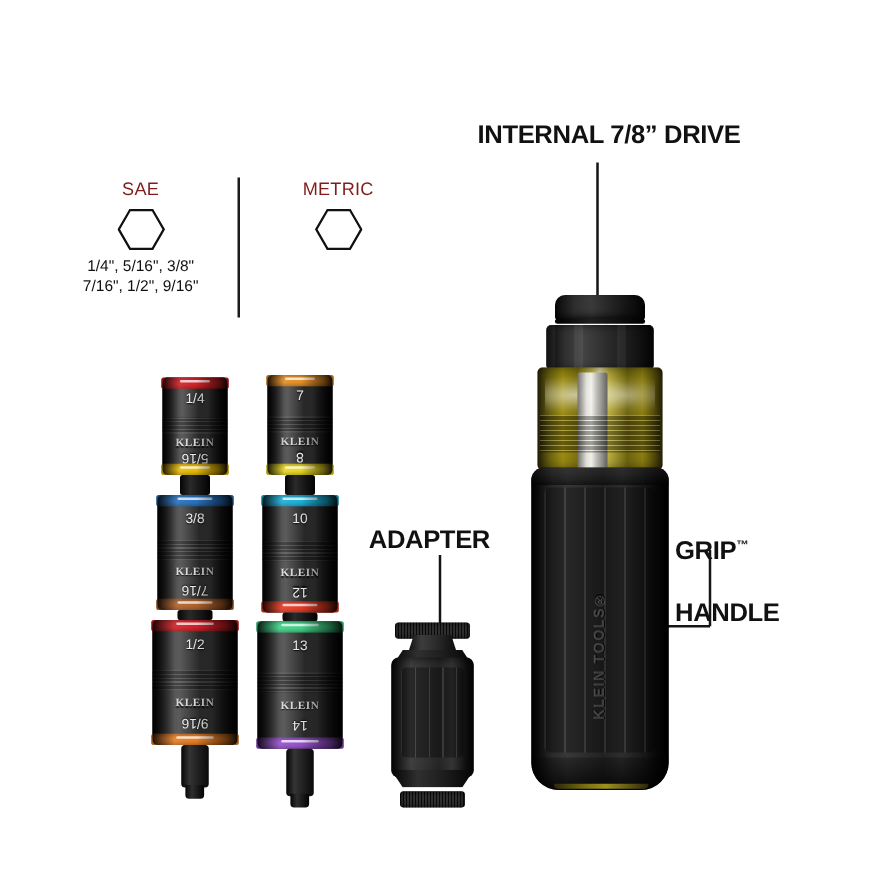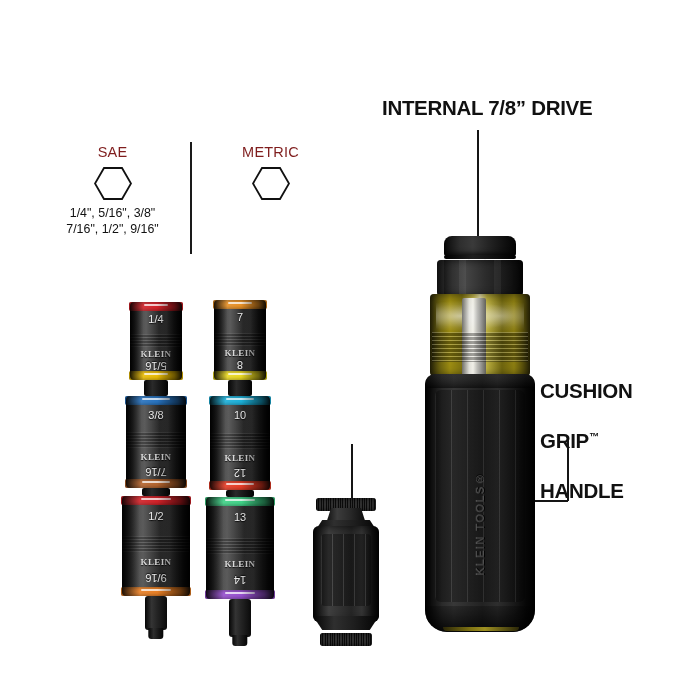--- a/index.html
+++ b/index.html
@@ -257,25 +257,26 @@
           <polygon points="10,1 28,1 37,16.5 28,32 10,32 1,16.5" fill="none" stroke="#111111" stroke-width="1.8"></polygon>
         </svg>
       </div>
     </div>
   </div>
 
   <div class="callout-label" id="callout-drive">INTERNAL 7/8” DRIVE</div>
   <div class="leader leader-v" style="left:477px; top:130px; height:124px;"></div>
   <div class="marker" style="left:466px; top:242px;"></div>
 
+  <div class="callout-label" id="callout-adapter">ADAPTER</div>
   <div class="leader leader-v" style="left:351px; top:444px; height:71px;"></div>
   <div class="marker" style="left:340px; top:503px;"></div>
 
   <div class="callout-label" id="callout-grip">
-    <span>CUSHION</span><br>
+    <br>
     <span>GRIP</span><span class="tm">™</span><br>
     <span>HANDLE</span>
   </div>
   <div class="leader leader-v" style="left:567px; top:440px; height:61px;"></div>
   <div class="leader leader-h" style="left:512px; top:500px; width:56px;"></div>
   <div class="marker" style="left:489px; top:490px;"></div>
 
   <div class="stack" id="sae-stack" style="left:118px; top:302px; width:76px;">
 
     <div class="socket" style="width:52px; height:78px;">

